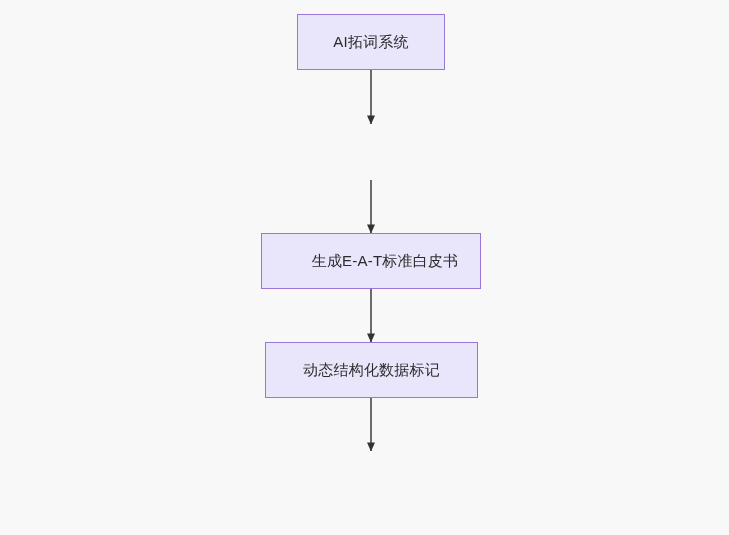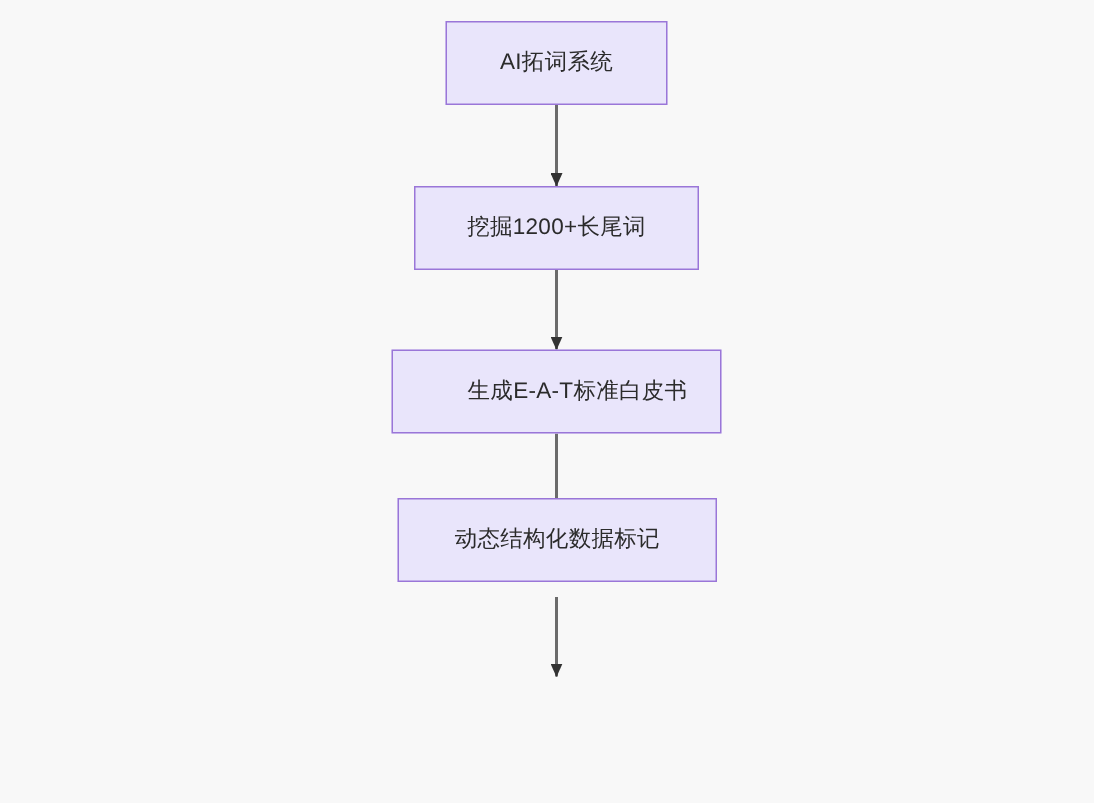--- a/index.html
+++ b/index.html
@@ -60,26 +60,23 @@
     <line x1="371" y1="70" x2="371" y2="124" stroke="#6b6b6b" stroke-width="2" marker-end="url(#arrowhead)"></line>
     <line x1="371" y1="180" x2="371" y2="233" stroke="#6b6b6b" stroke-width="2" marker-end="url(#arrowhead)"></line>
     <line x1="371" y1="289" x2="371" y2="342" stroke="#6b6b6b" stroke-width="2" marker-end="url(#arrowhead)"></line>
     <line x1="371" y1="398" x2="371" y2="451" stroke="#6b6b6b" stroke-width="2" marker-end="url(#arrowhead)"></line>
   </svg>
 
   <div class="flow-node" style="left:297px; top:14px; width:148px; height:56px;">
     <span class="node-label">AI拓词系统</span>
   </div>
 
-  <div class="flow-node" style="left:276px; top:124px; width:190px; height:56px;">
-    <span class="node-label">挖掘1200+长尾词</span>
-  </div>
 
   <div class="flow-node" style="left:261px; top:233px; width:220px; height:56px;padding-left:28px;">
     <span class="node-label">生成E-A-T标准白皮书</span>
   </div>
 
-  <div class="flow-node" style="left:265px; top:332px; width:213px; height:56px;">
+  <div class="flow-node" style="left:265px; top:342px; width:213px; height:56px;">
     <span class="node-label">动态结构化数据标记</span>
   </div>
 
 
 </div>
 
 </body></html>

